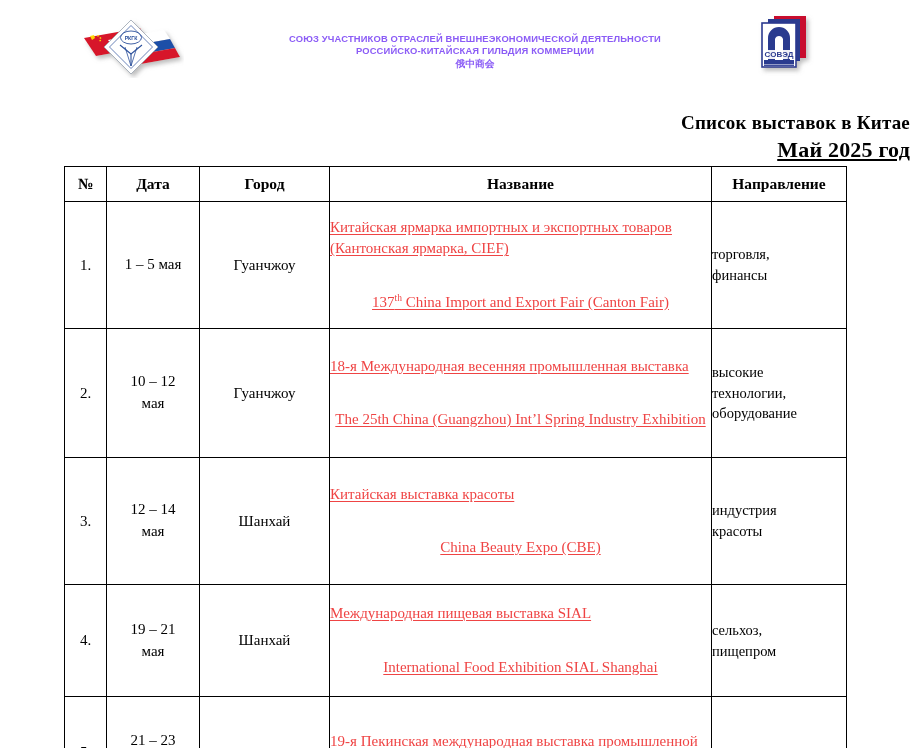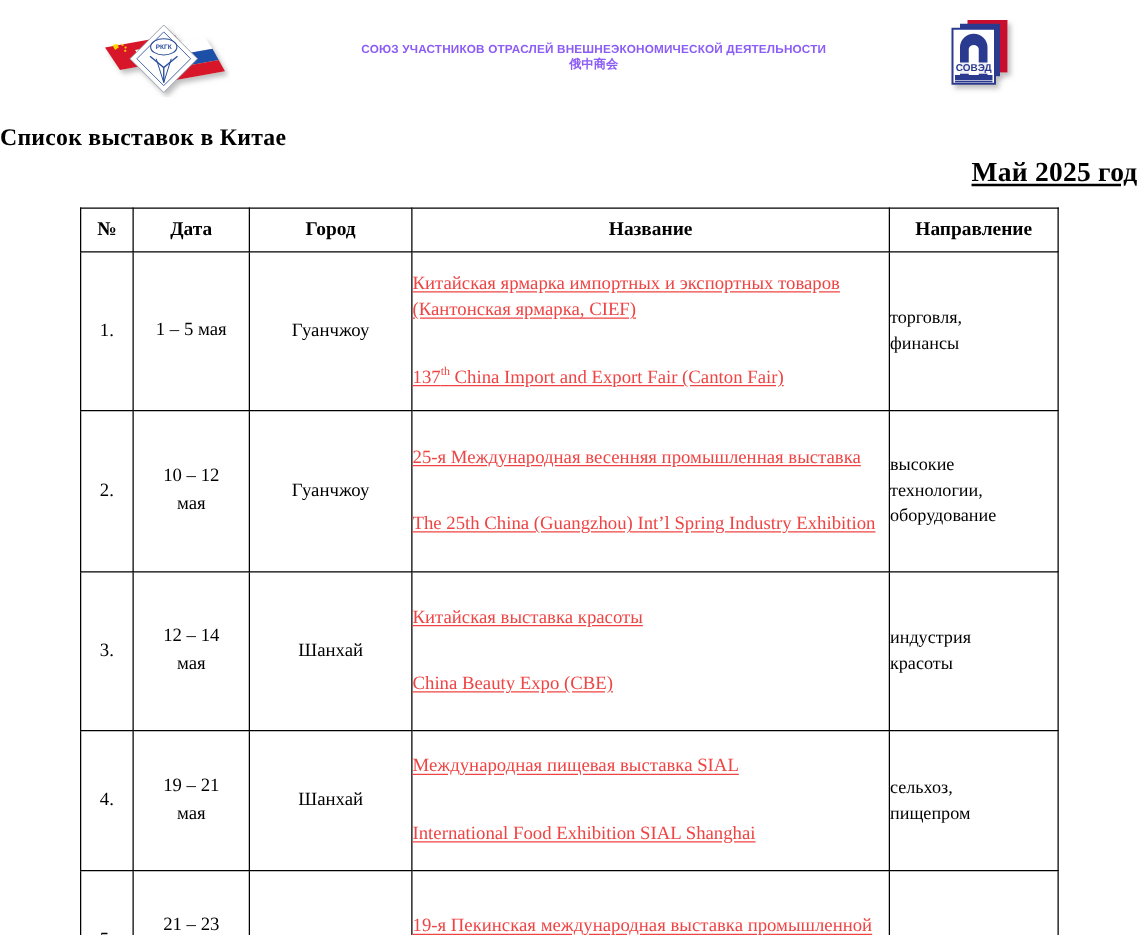--- a/index.html
+++ b/index.html
@@ -54,22 +54,22 @@
     letter-spacing: 0.15px;
     white-space: nowrap;
   }
   .org-line-3 {
     font-size: 9.8px;
     margin-top: 1px;
   }
 
   
   .doc-title {
-    margin-top: 6px;
-    text-align: left;
+    margin-top: 18px;
+    text-align: right;
     font-weight: bold;
     font-size: 19px;
     line-height: 1.32;
     letter-spacing: 0.2px;
   }
   .doc-subtitle {
     text-align: right;
     font-weight: bold;
     font-size: 22px;
     line-height: 1.32;
@@ -139,20 +139,21 @@
     display: block;
     color: #ef4444;
     text-decoration: underline;
     text-underline-offset: 2px;
     font-size: 15px;
     line-height: 1.42;
     cursor: pointer;
   }
   .link + .link {
     margin-top: 32px;
+    text-align: center;
   }
   .link sup {
     font-size: 9.5px;
     vertical-align: super;
     line-height: 0;
   }
 
   
   tr.r1 td { height: 126px; }
   tr.r2 td { height: 128px; }
@@ -190,20 +191,21 @@
         <text x="53" y="23.6" font-family="Liberation Sans, sans-serif" font-size="5.2" font-weight="bold" fill="#2B4F9B" text-anchor="middle">РКГК</text>
         <path d="M42 29 L53 38 L64 29" fill="none" stroke="#2B4F9B" stroke-width="1.1"></path>
         <path d="M53 38 L53 50" stroke="#2B4F9B" stroke-width="1.1"></path>
         <path d="M47 31 L53 50 L59 31" fill="none" stroke="#2B4F9B" stroke-width="0.8"></path>
       </g>
     </svg>
   </div>
 
   <div class="org-block">
     <div class="org-line-1">СОЮЗ УЧАСТНИКОВ ОТРАСЛЕЙ ВНЕШНЕЭКОНОМИЧЕСКОЙ ДЕЯТЕЛЬНОСТИ</div>
+    <div class="org-line-2">РОССИЙСКО-КИТАЙСКАЯ ГИЛЬДИЯ КОММЕРЦИИ</div>
     <div class="org-line-3">俄中商会</div>
   </div>
 
   <div class="logo-right">
     <svg viewBox="0 0 66 66" width="66" height="66">
       <g filter="url(#sh)">
         <rect x="22" y="4" width="32" height="42" fill="#C8102E"></rect>
         <rect x="16" y="7" width="32" height="42" fill="#2B3A8F"></rect>
         <rect x="10" y="11" width="34" height="44" fill="#FFFFFF" stroke="#2B3A8F" stroke-width="1.6"></rect>
         <path d="M16 48 L16 26 A11 11 0 0 1 38 26 L38 48 L31 48 L31 27 A4.2 4.2 0 0 0 23 27 L23 48 Z" fill="#2B3A8F"></path>
@@ -250,21 +252,21 @@
           <a class="link"><span>137</span><sup>th</sup><span> China Import and Export Fair (Canton Fair)</span></a>
         </td>
         <td class="dir">торговля,<br>финансы</td>
       </tr>
 
       <tr class="r2">
         <td class="num">2.</td>
         <td class="date">10 – 12<br>мая</td>
         <td class="city">Гуанчжоу</td>
         <td class="name">
-          <a class="link">25-я Международная весенняя промышленная выставка</a>
+          <a class="link">18-я Международная весенняя промышленная выставка</a>
           <a class="link">The 25th China (Guangzhou) Int’l Spring Industry Exhibition</a>
         </td>
         <td class="dir">высокие<br>технологии,<br>оборудование</td>
       </tr>
 
       <tr class="r3">
         <td class="num">3.</td>
         <td class="date">12 – 14<br>мая</td>
         <td class="city">Шанхай</td>
         <td class="name">

